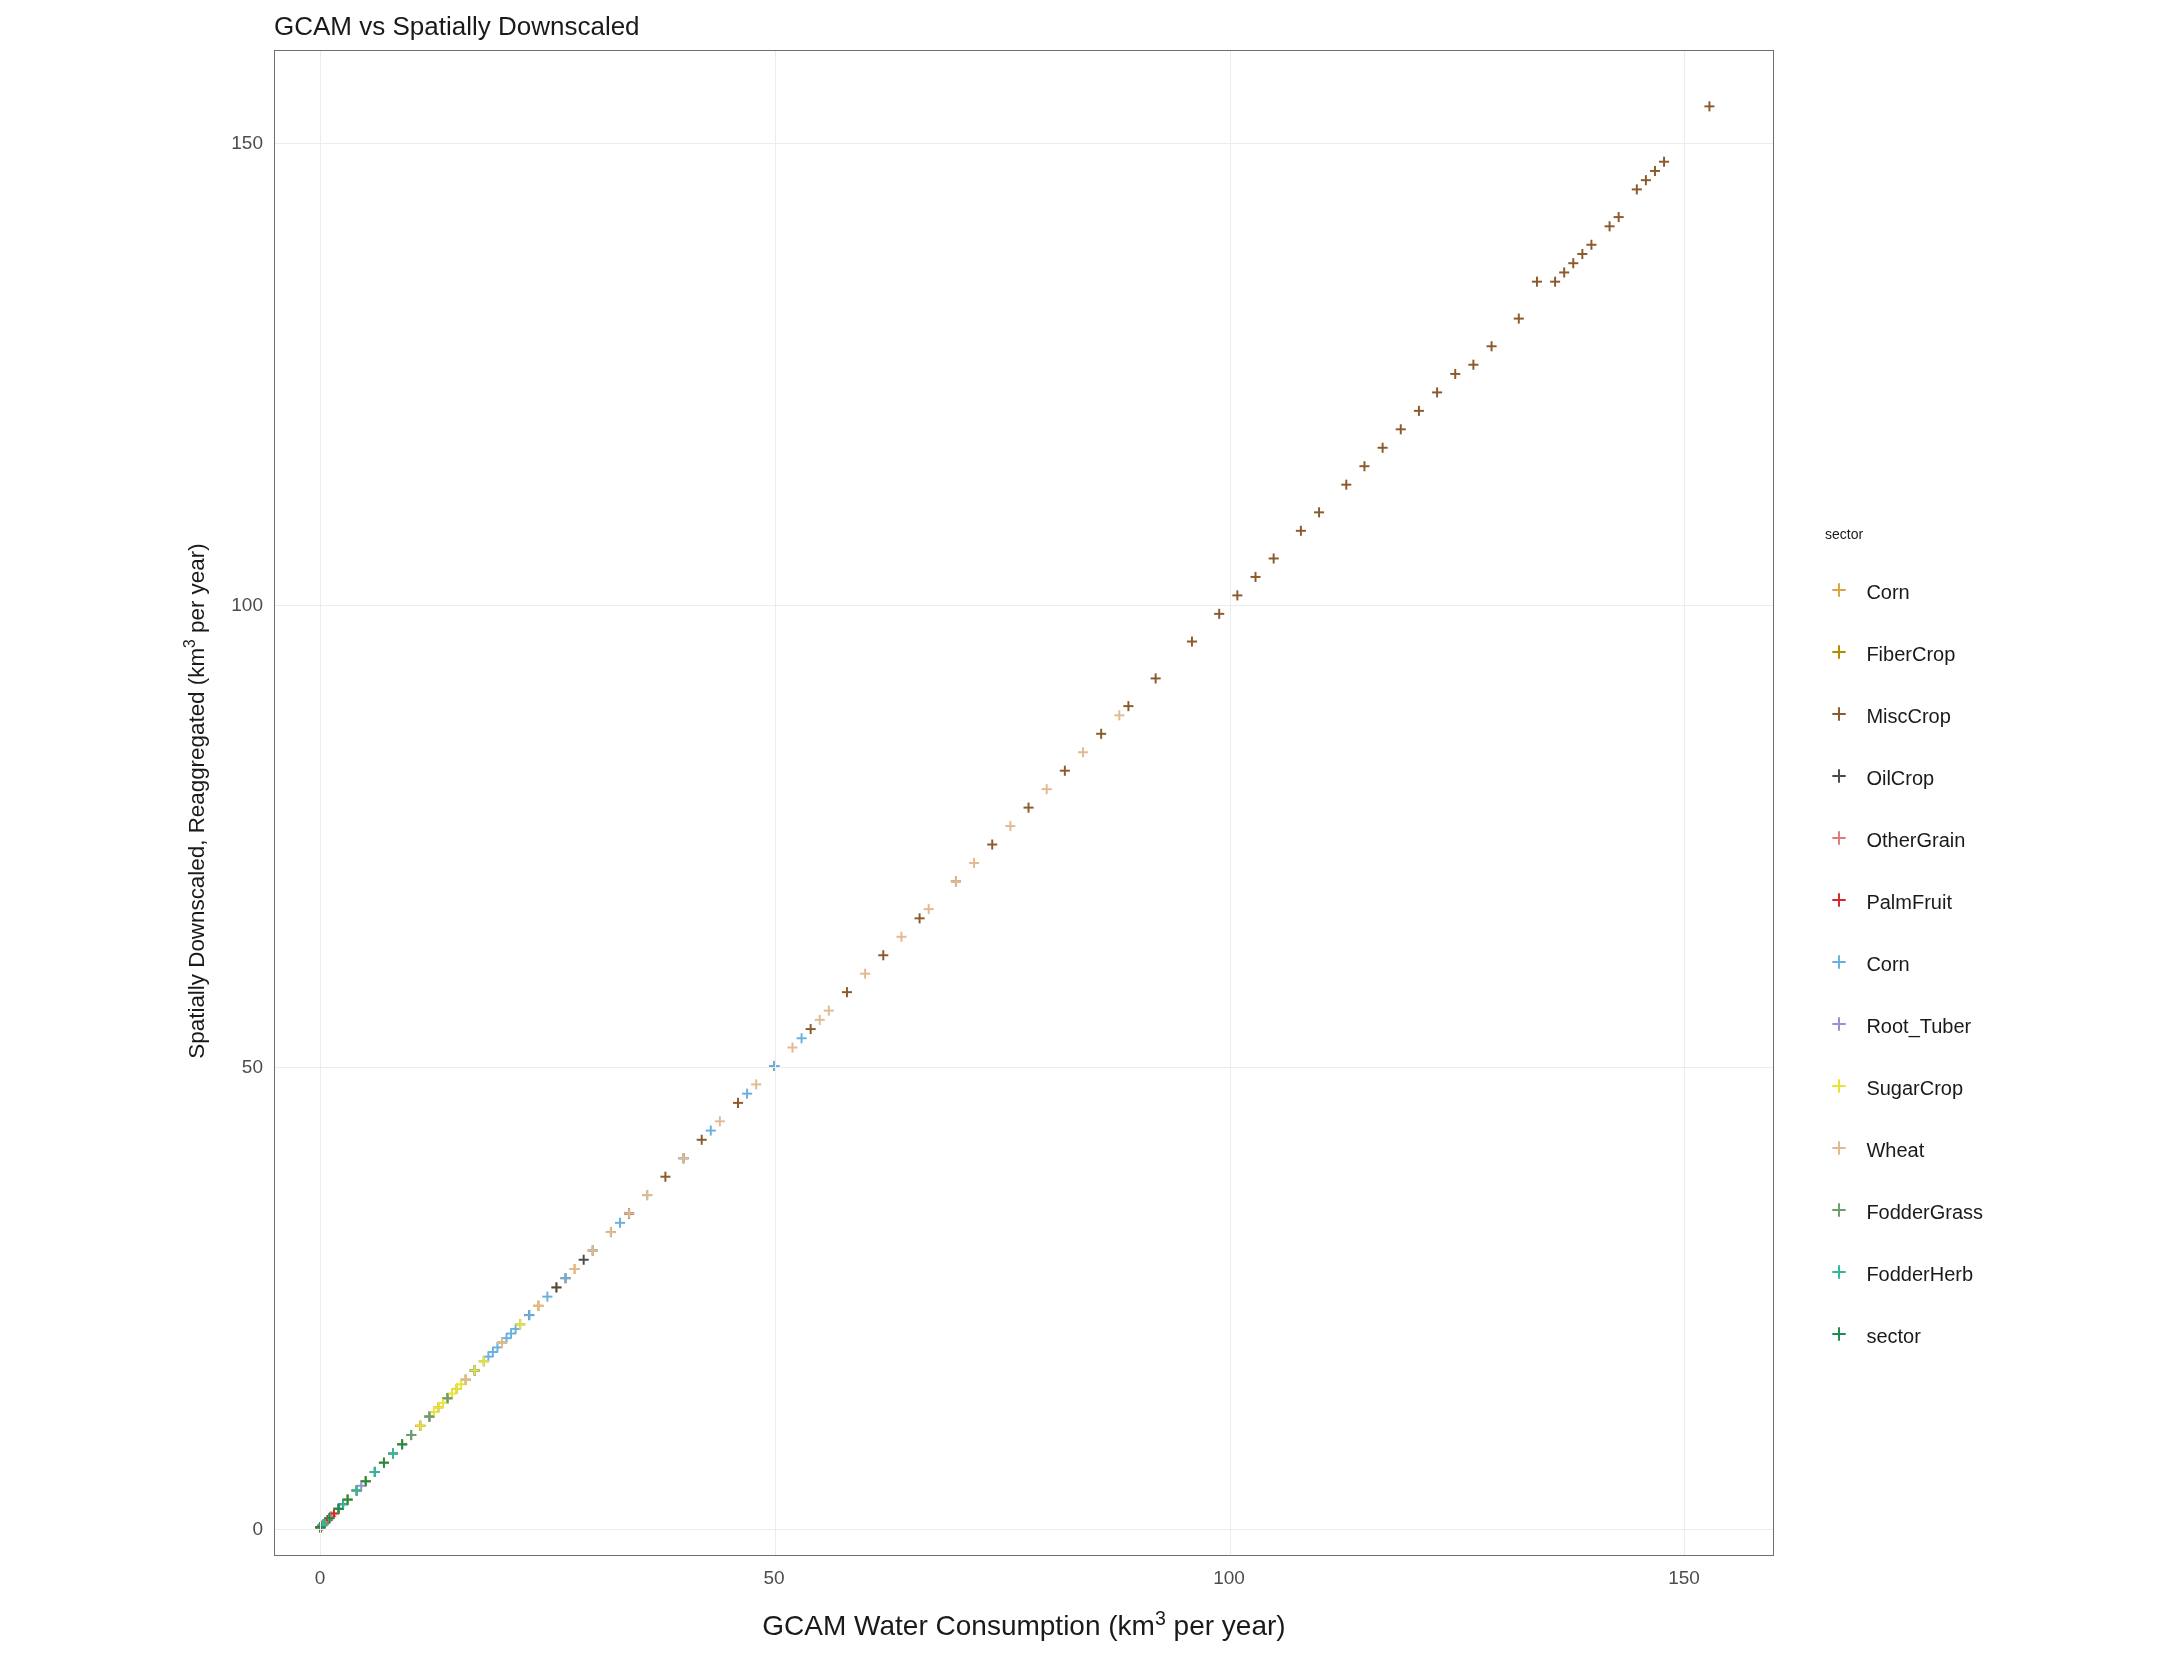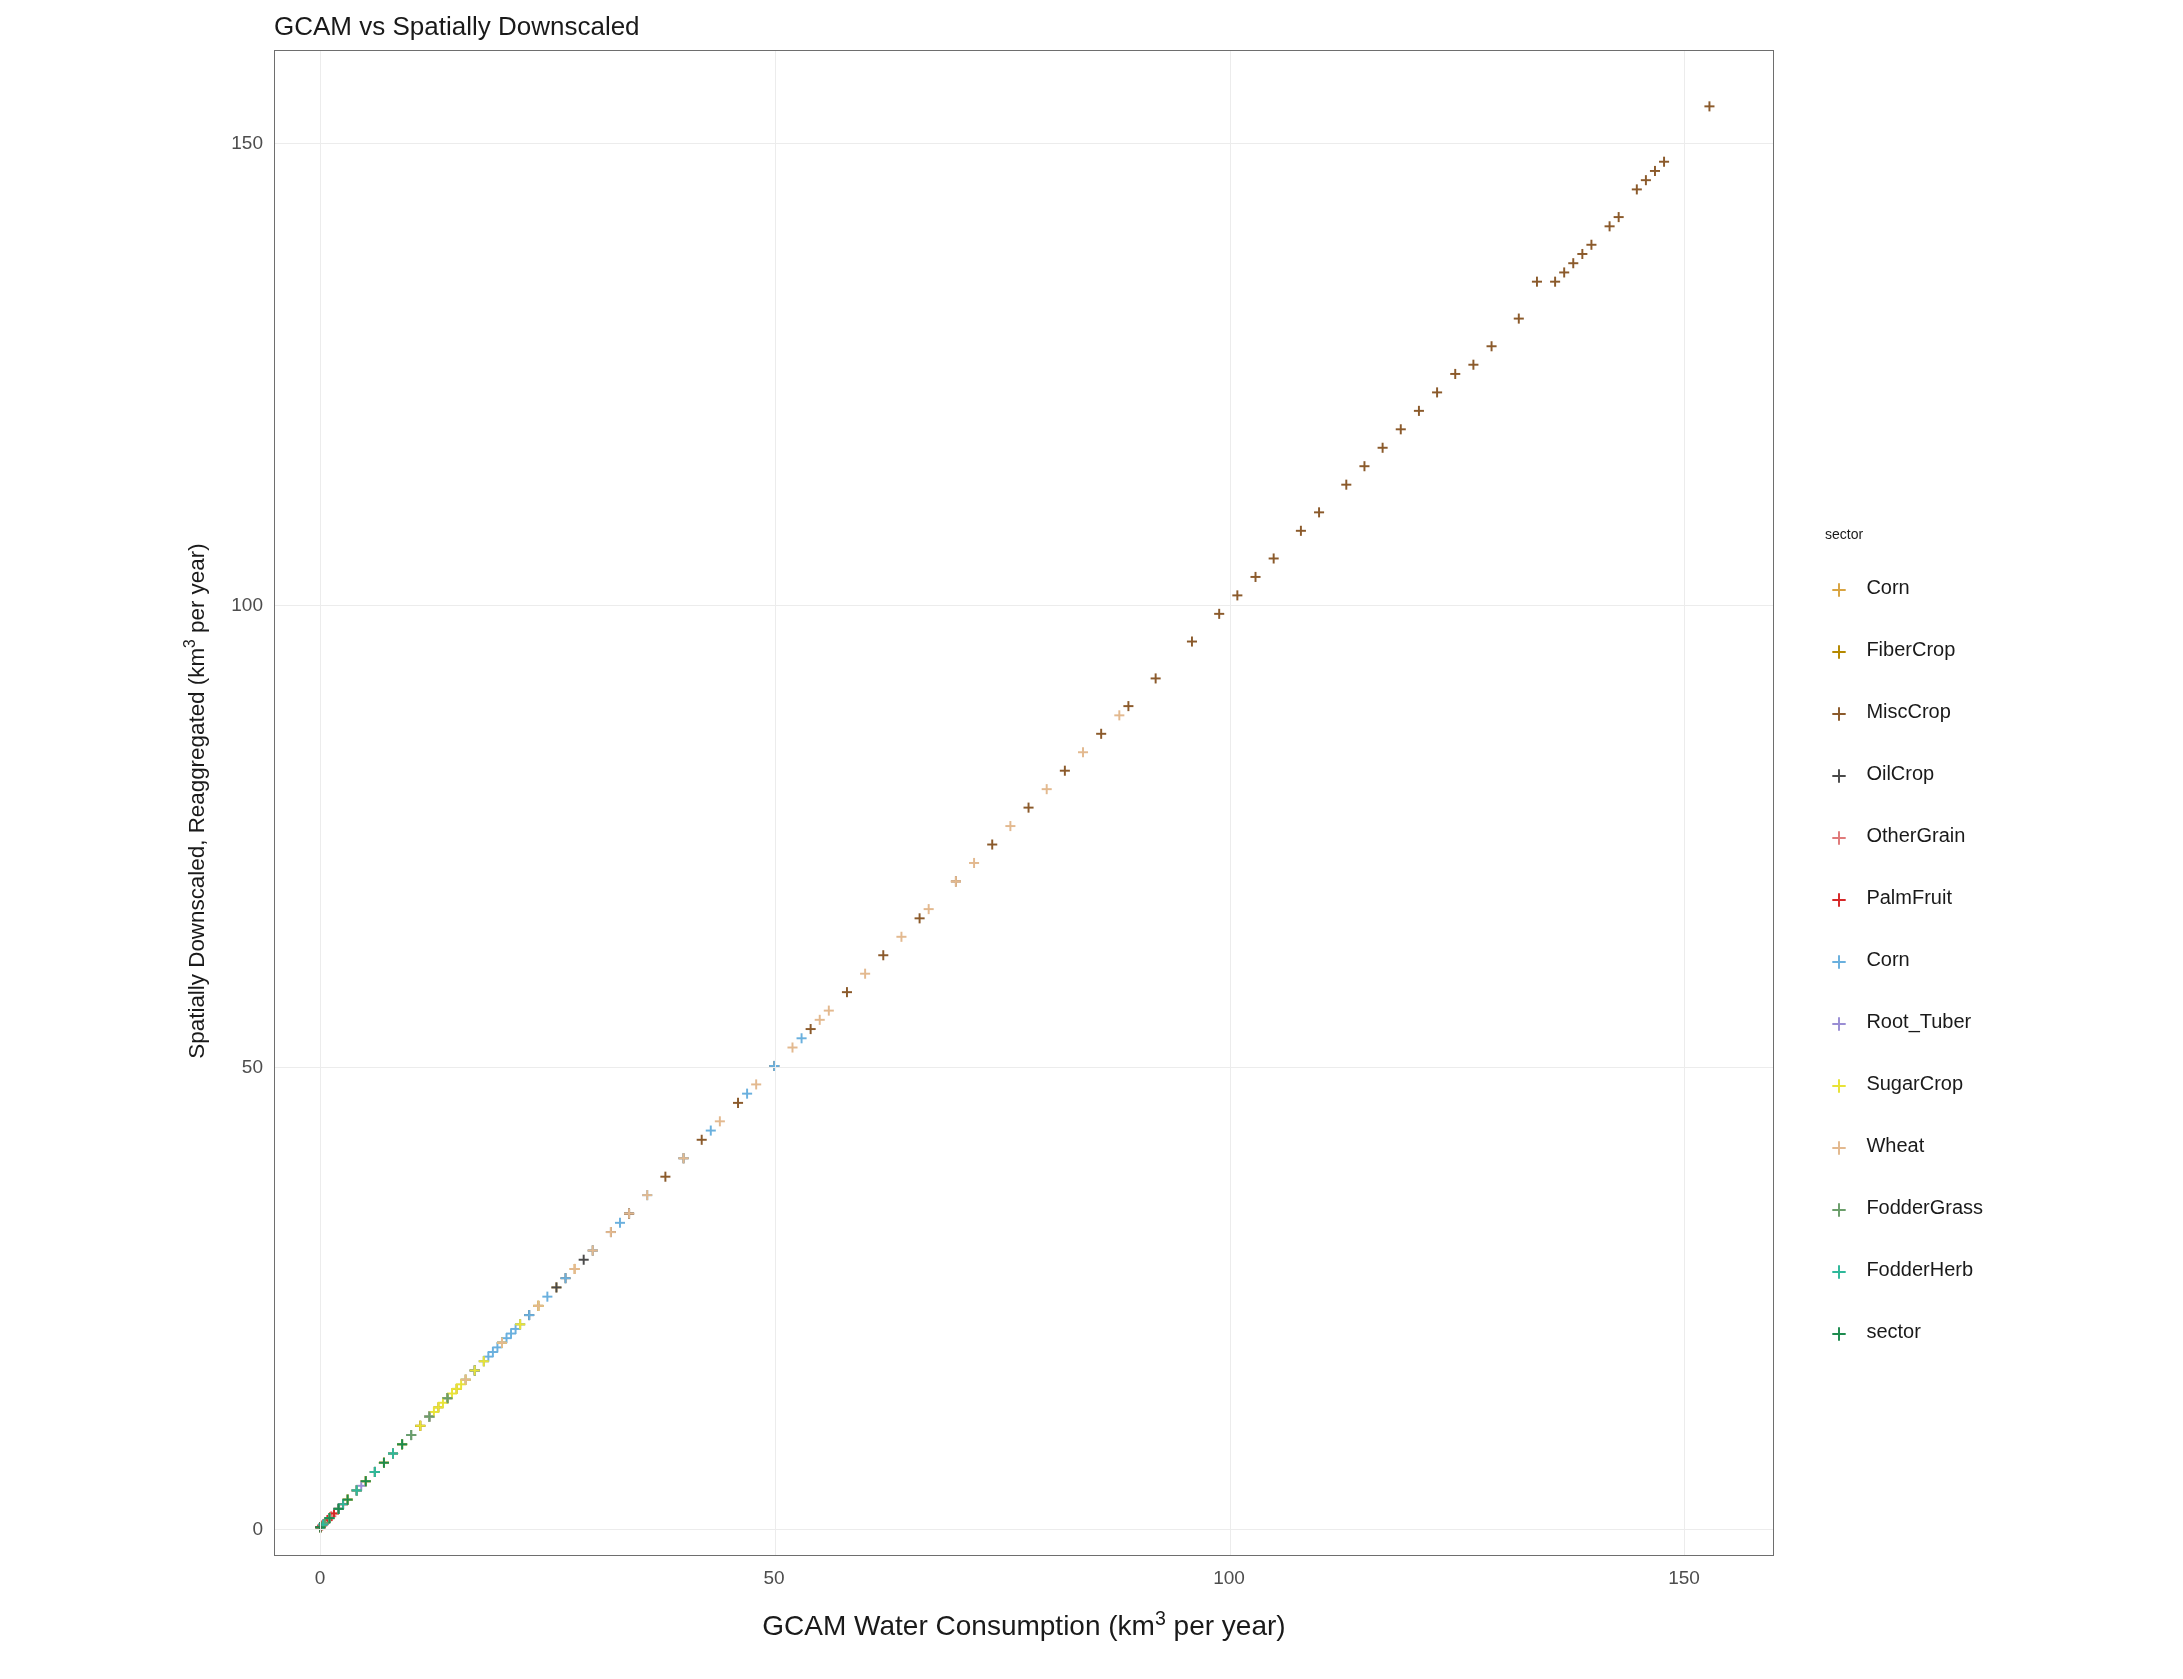--- a/index.html
+++ b/index.html
@@ -85,21 +85,21 @@
     left: 1825px;
     top: 526px;
     font-size: 20px;
   }
   .legend-title {
     font-size: 14px;
     margin-bottom: 14.6px;
   }
   .legend-row {
     display: flex;
-    align-items: flex-start;
+    align-items: flex-end;
     margin-bottom: 14.6px;
     margin-top: 34px;
   }
   .legend-key {
     width: 28px;
     height: 28px;
     margin-right: 13.4px;
     position: relative;
   }
   .legend-key svg {

